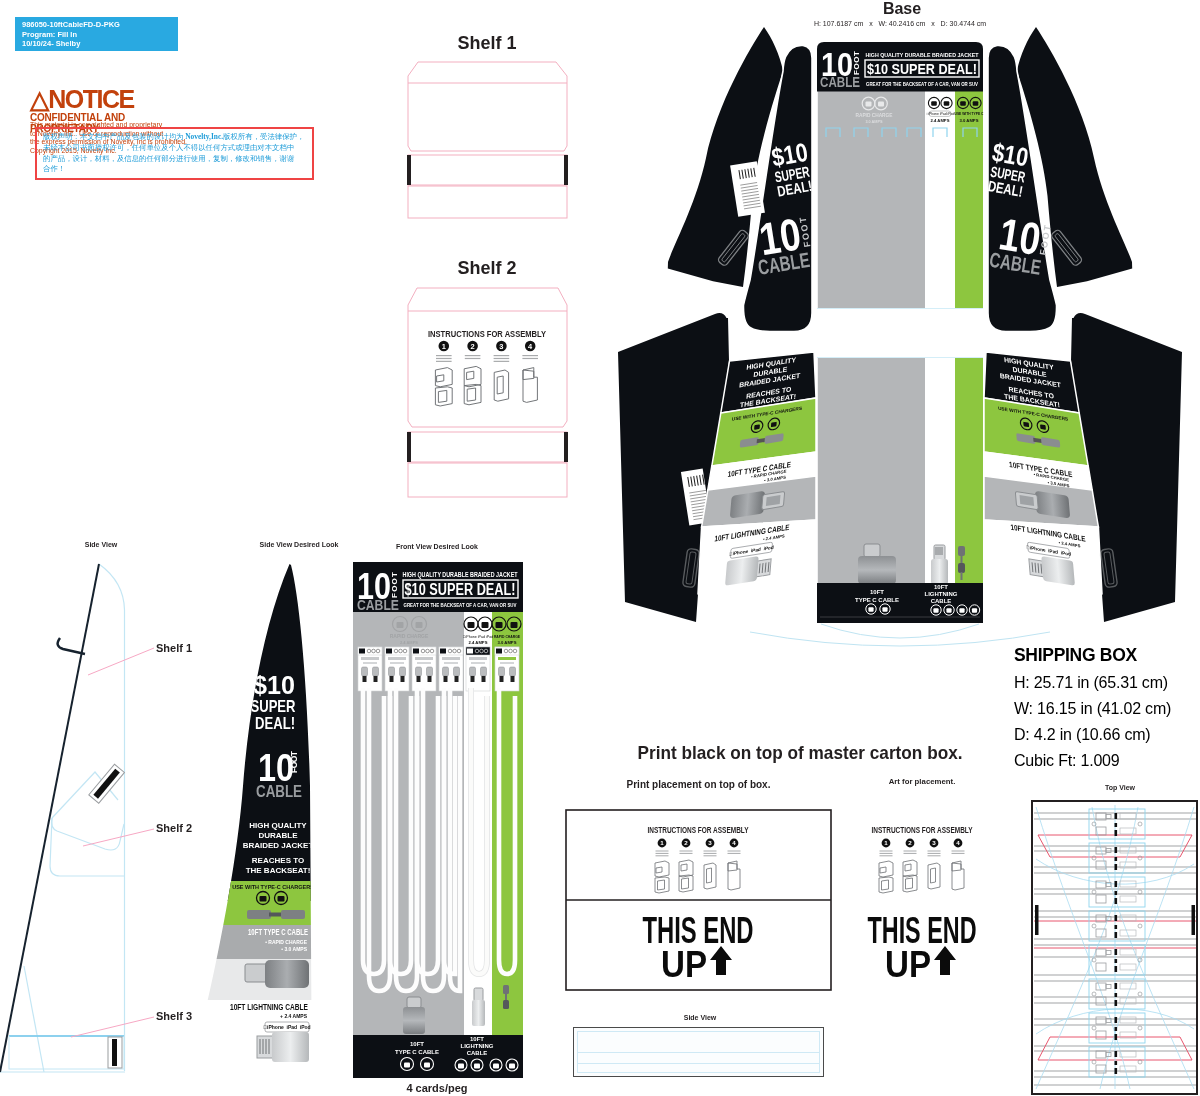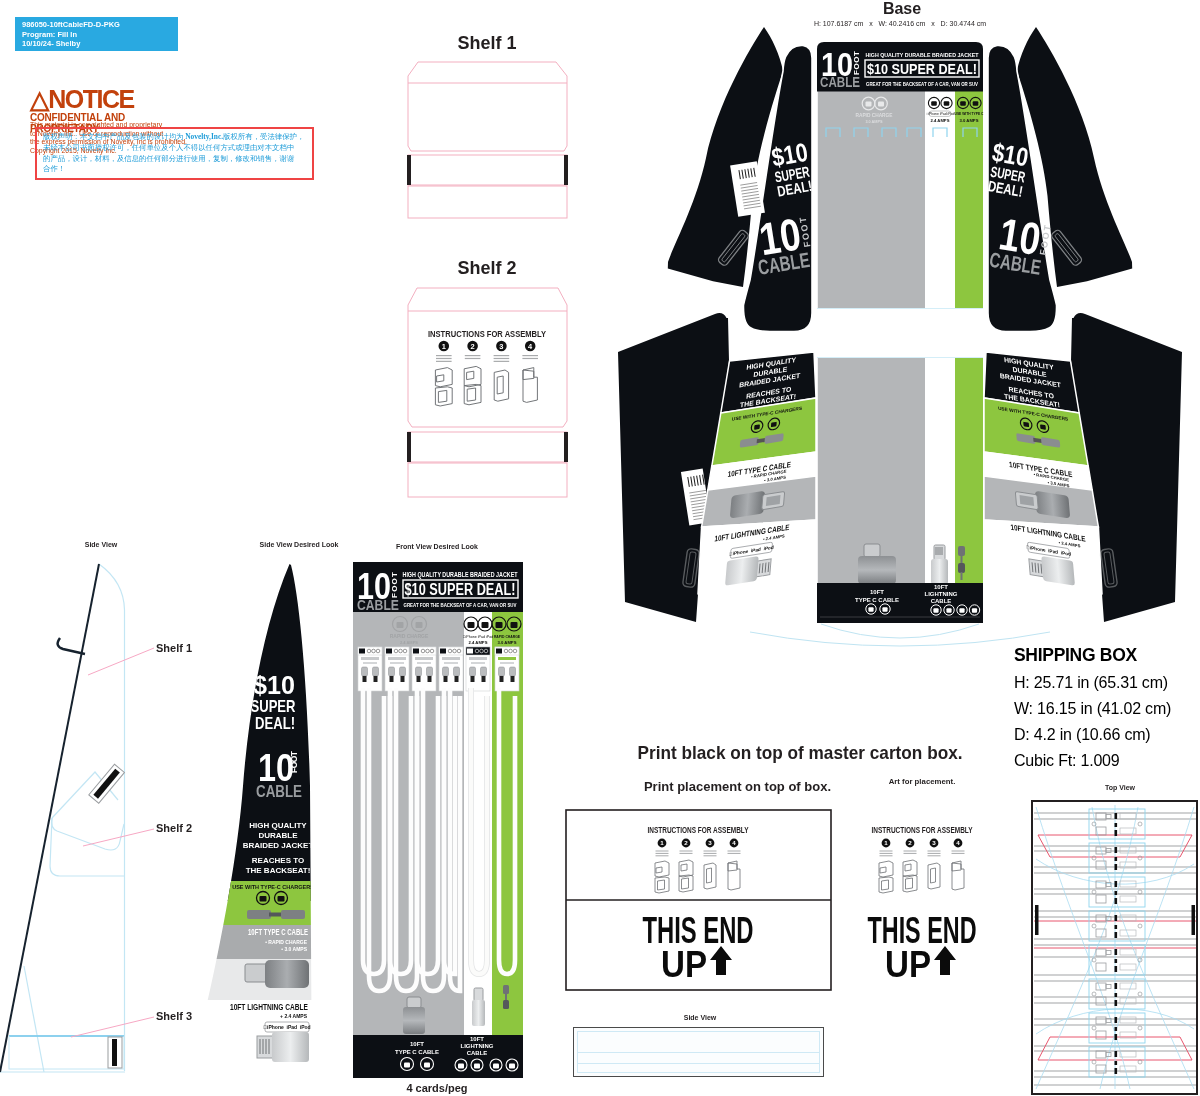--- a/index.html
+++ b/index.html
@@ -772,21 +772,21 @@
         <rect x="126" y="527.5" width="6" height="5" rx="1"></rect>
         <rect x="145" y="527.5" width="6" height="5" rx="1"></rect>
         <rect x="161" y="527.5" width="6" height="5" rx="1"></rect>
       </g>
 
   <text x="89" y="556" text-anchor="middle" font-size="11" font-weight="bold" fill="#231f20">4 cards/peg</text>
 </svg>
 
 <div class="abs" style="left:560px;top:742px;width:480px;text-align:center;font-weight:bold;font-size:18.5px;color:#231f20;transform:scaleX(0.93);transform-origin:50% 50%;">Print black on top of master carton box.</div>
 
-<div class="abs" style="left:566px;top:779px;width:265px;text-align:right;font-weight:bold;font-size:13px;color:#231f20;">Print placement on top of box.</div>
+<div class="abs" style="left:566px;top:779px;width:265px;text-align:center;font-weight:bold;font-size:10px;color:#231f20;">Print placement on top of box.</div>
 
 <div class="abs" style="left:852px;top:777px;width:140px;text-align:center;font-weight:bold;font-size:7.8px;color:#231f20;">Art for placement.</div>
 
 <svg class="abs" style="left:564px;top:808px;" width="270" height="186" viewBox="0 0 270 186" id="printbox">
   <rect x="2" y="2" width="265" height="180" fill="#fff" stroke="#231f20" stroke-width="1.6"></rect>
   <line x1="2" y1="92" x2="267" y2="92" stroke="#231f20" stroke-width="1.6"></line>
 
   <text x="134" y="25" text-anchor="middle" font-size="8.6" font-weight="bold" fill="#231f20" textLength="101" lengthAdjust="spacingAndGlyphs">INSTRUCTIONS FOR ASSEMBLY</text>
 
   <g id="steps2">

